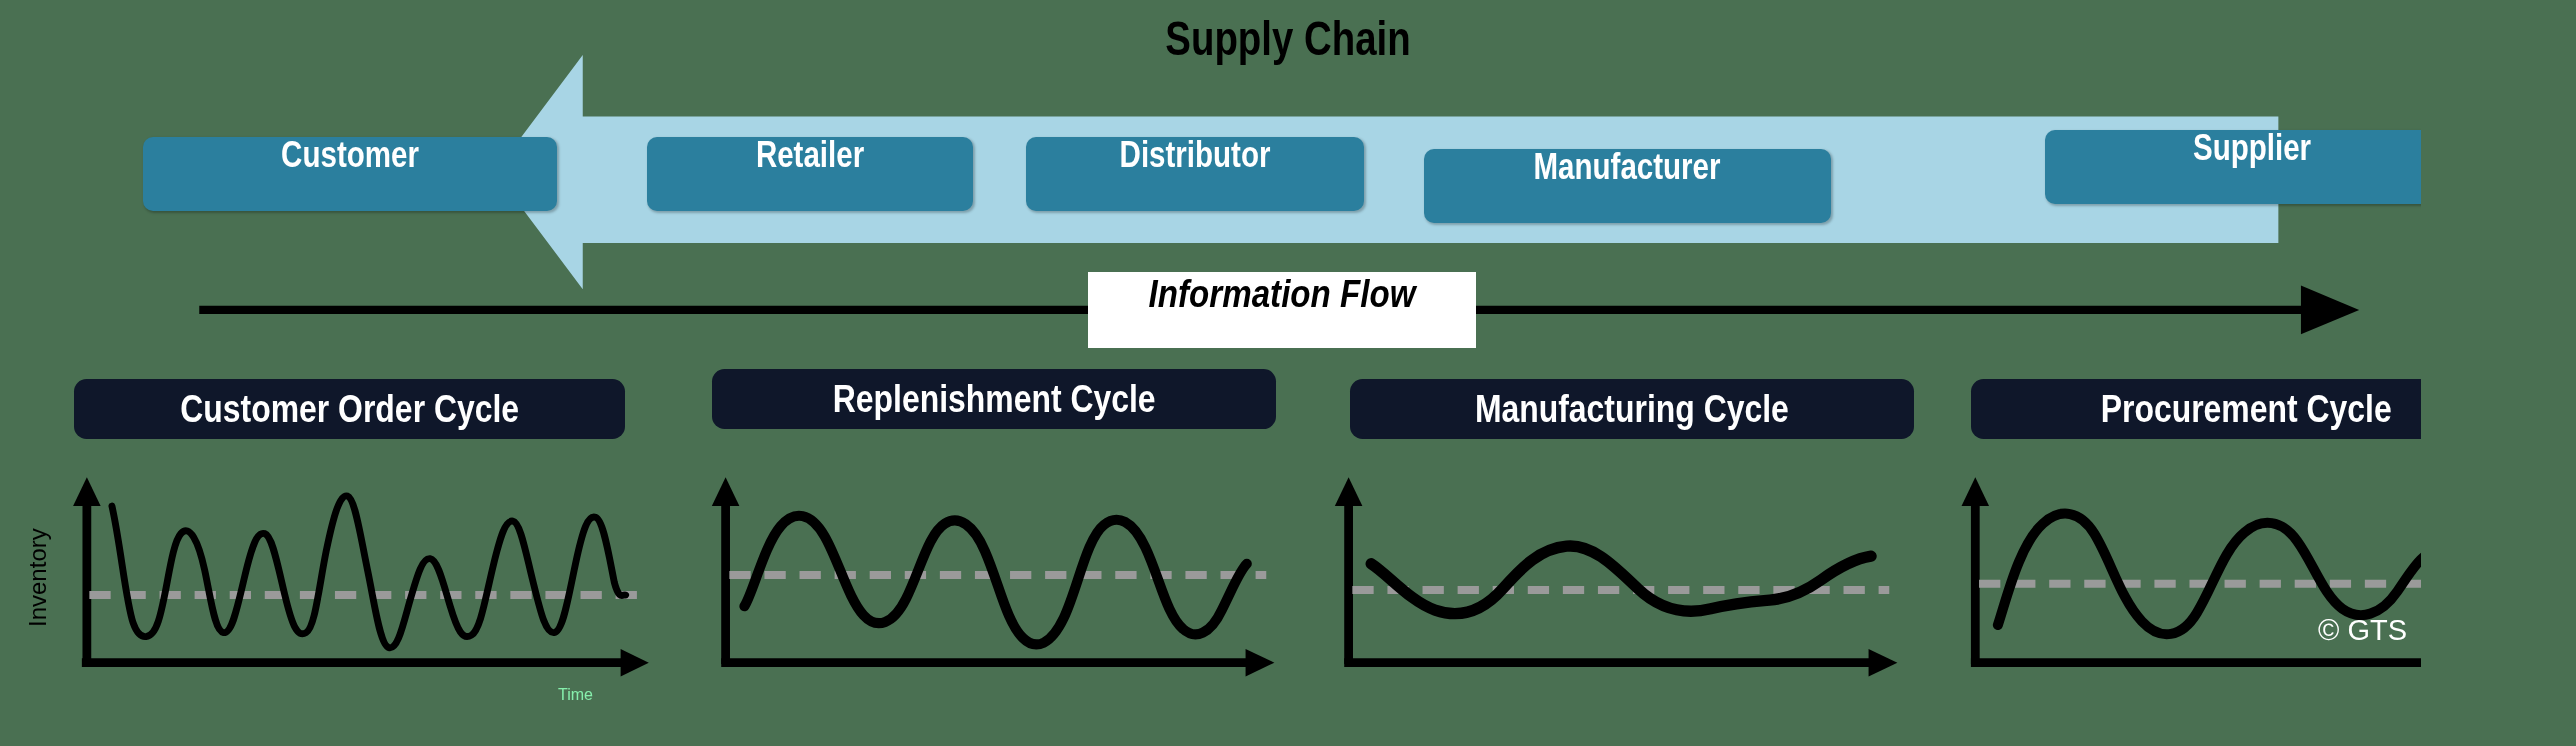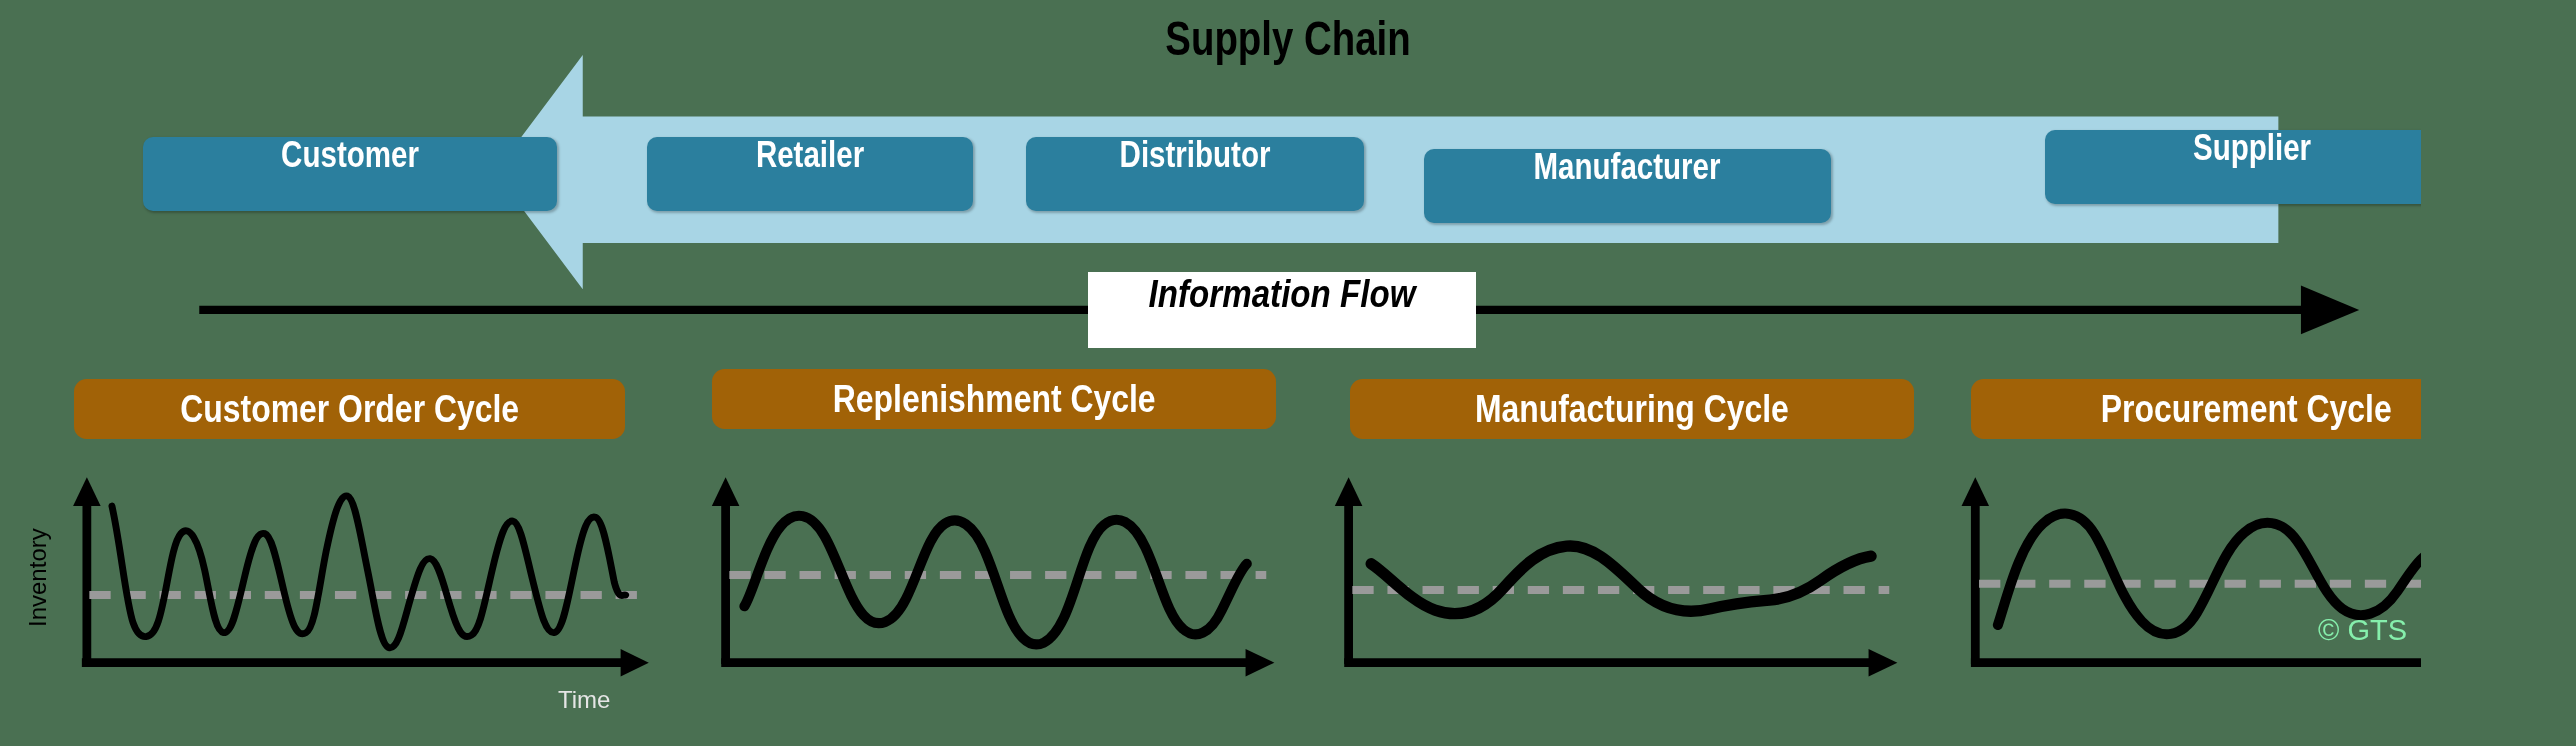--- a/index.html
+++ b/index.html
@@ -76,21 +76,21 @@
     font-size: 39px;
     font-weight: bold;
     font-style: italic;
     transform: scaleX(0.85);
     white-space: nowrap;
   }
 
   
   .cycle-pill {
     position: absolute;
-    background: #a16207;
+    background: #0f172a;
     border-radius: 12.5px;
     height: 60px;
     display: flex;
     align-items: center;
     justify-content: center;
   }
   .cycle-pill-label {
     color: #ffffff;
     font-size: 38px;
     font-weight: bold;
@@ -108,29 +108,29 @@
     position: absolute;
     color: #000000;
     font-size: 24px;
     font-weight: normal;
     transform: rotate(-90deg);
     transform-origin: left top;
     white-space: nowrap;
   }
   .axis-x-label {
     position: absolute;
-    color: #e5e5e5;
-    font-size: 24px;
+    color: #86efac;
+    font-size: 16px;
     font-weight: normal;
     white-space: nowrap;
   }
   #watermark {
     position: absolute;
     left: 2318px; top: 614px;
-    color: #86efac;
+    color: #ffffff;
     font-size: 29px;
     font-weight: normal;
     white-space: nowrap;
   }
 </style>
 </head>
 <body>
 
 <div id="root">
 

